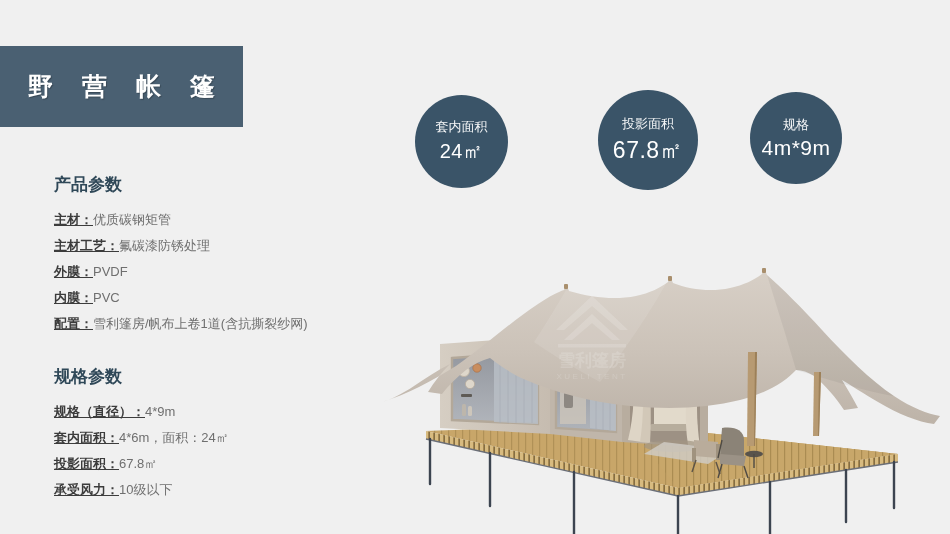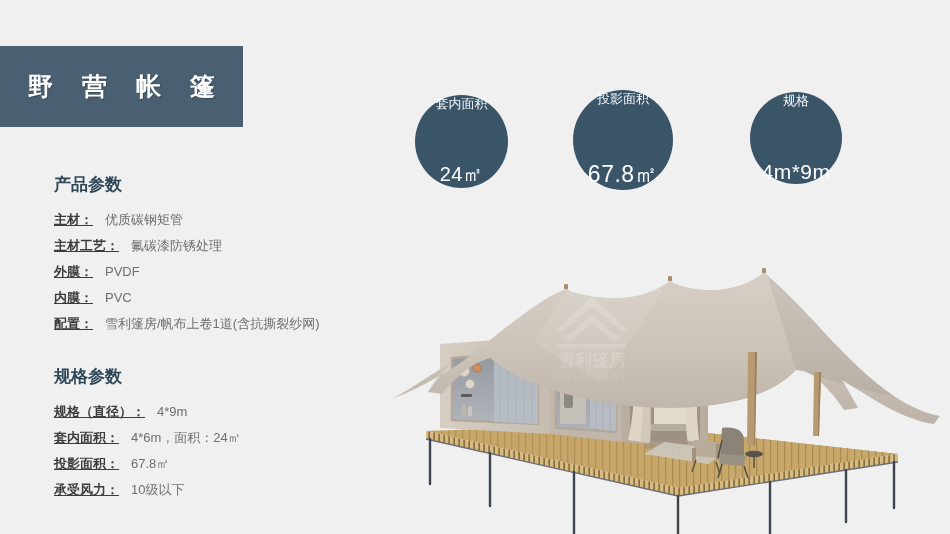--- a/index.html
+++ b/index.html
@@ -24,32 +24,32 @@
   
   .spec-col{ position:absolute; left:54px; top:173px; width:330px; }
   .sec-heading{
     color:#2f4858; font-size:17px; font-weight:bold; margin-bottom:11px;
   }
   .sec-heading.second{ margin-top:28px; }
   .spec-line{
     font-size:13px; color:#6a6a6a; line-height:26px; white-space:nowrap;
   }
   .spec-line .k{ color:#3c3c3c; font-weight:bold;text-decoration:underline; }
-  .spec-line .v{ color:#6f6f6f;margin-left:12px; }
+  .spec-line .v{ color:#6f6f6f; }
 
   
   .badge{
     position:absolute; border-radius:50%; background:#3a5468;
-    display:flex; flex-direction:column; align-items:center; justify-content:space-between;
+    display:flex; flex-direction:column; align-items:center; justify-content:center;
     color:#fff; text-align:center;
   }
   .badge .b-label{ font-size:13px; font-weight:400; opacity:.95; margin-bottom:2px; }
   .badge .b-value{ font-size:20px; font-weight:400; letter-spacing:.5px; }
   #badge-0{ left:415px; top:95px; width:93px; height:93px; }
-  #badge-1{ left:573px; top:90px; width:100px; height:100px; }
+  #badge-1{ left:598px; top:90px; width:100px; height:100px; }
   #badge-2{ left:750px; top:92px; width:92px; height:92px; }
   #badge-1 .b-value{ font-size:23px; }
   #badge-2 .b-value{ font-size:21px; }
 
   
   .tent-figure{
     position:absolute; left:378px; top:196px; width:566px; height:338px;
   }
   .tent-figure svg{ width:100%; height:100%; display:block; }
 </style>

